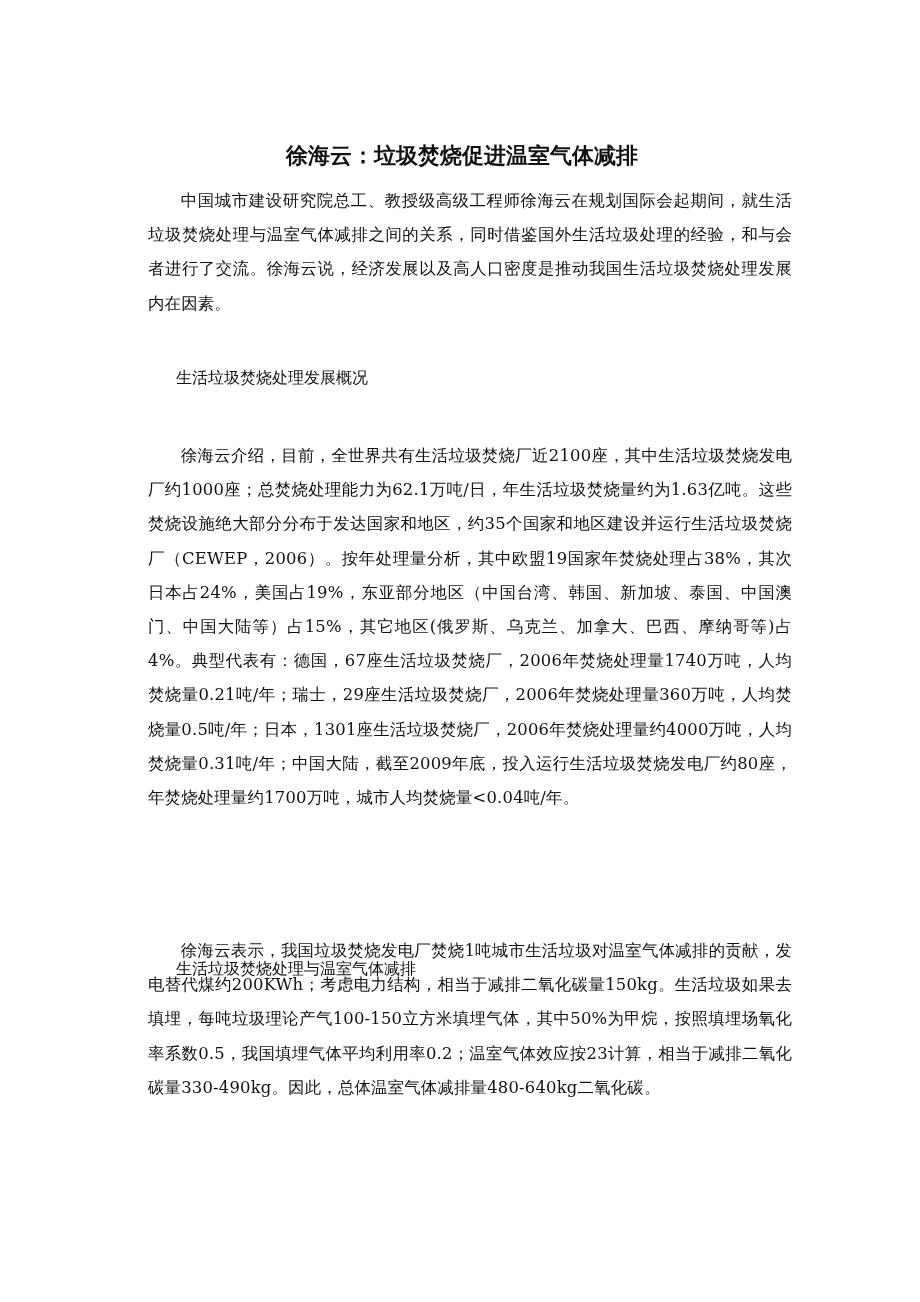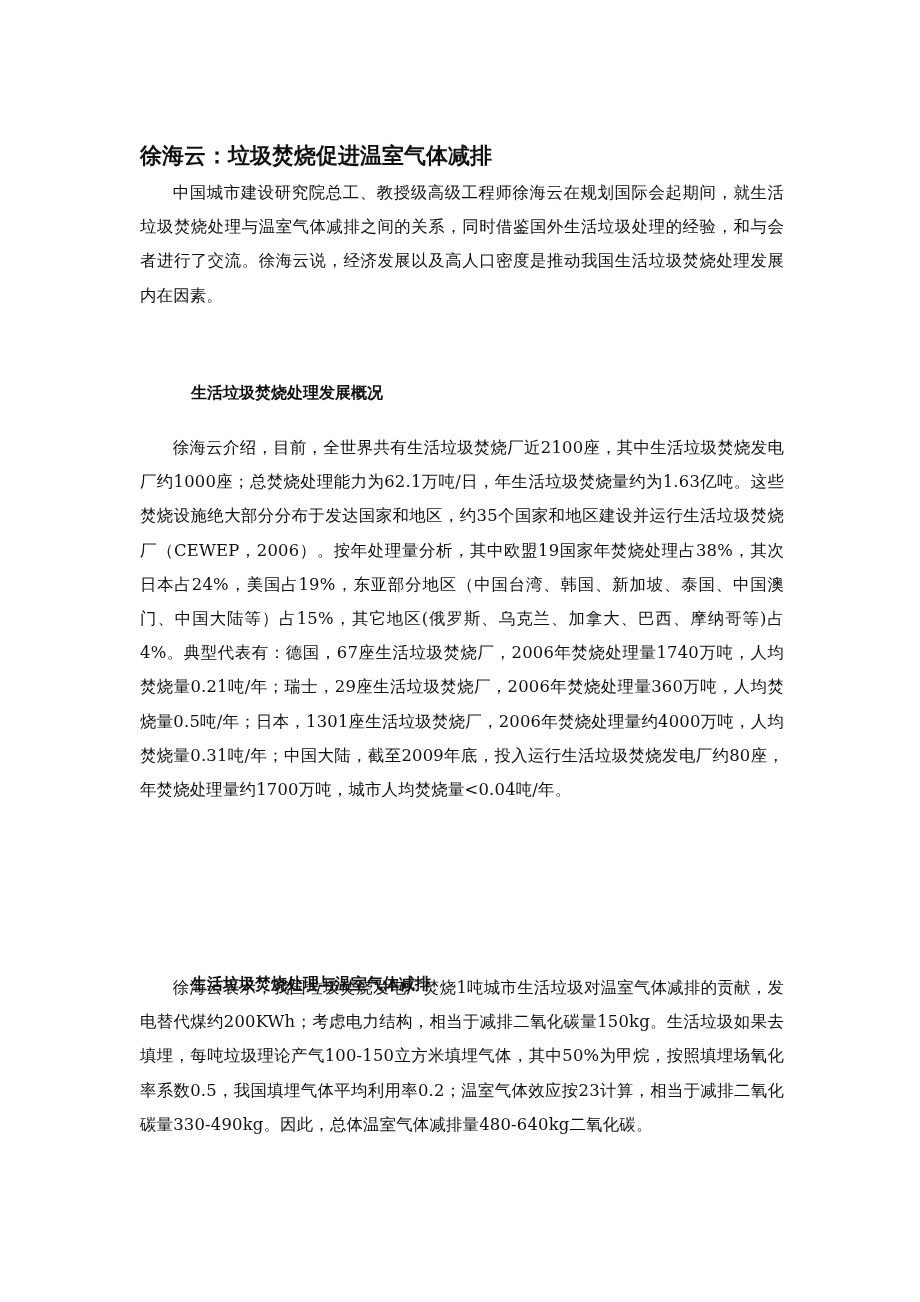--- a/index.html
+++ b/index.html
@@ -1,35 +1,35 @@
 <!DOCTYPE html>
 <html><head>
 <meta charset="utf-8">
 <style>
   html, body { margin: 0; padding: 0; background: #ffffff; }
   body { width: 920px; height: 1302px; position: relative; overflow: hidden;
          font-family: "DejaVu Serif", "Liberation Serif", serif; color: #111; }
   .page { position: absolute; left: 140px; top: 0; width: 644px; }
-  .title { position: absolute; left: 0; top: 140px; width: 644px; 
+  .title { position: absolute; left: 0; top: 140px; width: 644px; text-align: center;
            font-family: "DejaVu Sans", "Liberation Sans", sans-serif; font-weight: bold;
            font-size: 22px; line-height: 32px; margin: 0; }
-  .para { position: absolute; left: 0; width: 644px; margin: 0; font-size: 16.4px;
+  .para { position: absolute; left: 0; width: 644px; margin: 8px; font-size: 16.4px;
           line-height: 34.2px; text-align: justify; text-indent: 2em; letter-spacing: 0.2px; }
-  .heading { position: absolute; left: 36px; margin: 15px;
-             font-family: "DejaVu Sans", "Liberation Sans", sans-serif; font-weight: bold;
+  .heading { position: absolute; left: 36px; margin: 0;
+             font-family: "DejaVu Sans", "Liberation Sans", sans-serif; font-weight: normal;
              font-size: 16px; line-height: 24px; }
 </style>
 </head>
 <body>
 
 <div class="page">
   <h1 class="title">徐海云：垃圾焚烧促进温室气体减排</h1>
 
   <p class="para" style="top:176px;">中国城市建设研究院总工、教授级高级工程师徐海云在规划国际会起期间，就生活垃圾焚烧处理与温室气体减排之间的关系，同时借鉴国外生活垃圾处理的经验，和与会者进行了交流。徐海云说，经济发展以及高人口密度是推动我国生活垃圾焚烧处理发展内在因素。</p>
 
   <h2 class="heading" style="top:366px;">生活垃圾焚烧处理发展概况</h2>
 
   <p class="para" style="top:431px;">徐海云介绍，目前，全世界共有生活垃圾焚烧厂近2100座，其中生活垃圾焚烧发电厂约1000座；总焚烧处理能力为62.1万吨/日，年生活垃圾焚烧量约为1.63亿吨。这些焚烧设施绝大部分分布于发达国家和地区，约35个国家和地区建设并运行生活垃圾焚烧厂（CEWEP，2006）。按年处理量分析，其中欧盟19国家年焚烧处理占38%，其次日本占24%，美国占19%，东亚部分地区（中国台湾、韩国、新加坡、泰国、中国澳门、中国大陆等）占15%，其它地区(俄罗斯、乌克兰、加拿大、巴西、摩纳哥等)占4%。典型代表有：德国，67座生活垃圾焚烧厂，2006年焚烧处理量1740万吨，人均焚烧量0.21吨/年；瑞士，29座生活垃圾焚烧厂，2006年焚烧处理量360万吨，人均焚烧量0.5吨/年；日本，1301座生活垃圾焚烧厂，2006年焚烧处理量约4000万吨，人均焚烧量0.31吨/年；中国大陆，截至2009年底，投入运行生活垃圾焚烧发电厂约80座，年焚烧处理量约1700万吨，城市人均焚烧量&lt;0.04吨/年。</p>
 
   <h2 class="heading" style="top:957px;">生活垃圾焚烧处理与温室气体减排</h2>
 
-  <p class="para" style="top:971px;">徐海云表示，我国垃圾焚烧发电厂焚烧1吨城市生活垃圾对温室气体减排的贡献，发电替代煤约200KWh；考虑电力结构，相当于减排二氧化碳量150kg。生活垃圾如果去填埋，每吨垃圾理论产气100-150立方米填埋气体，其中50%为甲烷，按照填埋场氧化率系数0.5，我国填埋气体平均利用率0.2；温室气体效应按23计算，相当于减排二氧化碳量330-490kg。因此，总体温室气体减排量480-640kg二氧化碳。</p>
+  <p class="para" style="top:926px;">徐海云表示，我国垃圾焚烧发电厂焚烧1吨城市生活垃圾对温室气体减排的贡献，发电替代煤约200KWh；考虑电力结构，相当于减排二氧化碳量150kg。生活垃圾如果去填埋，每吨垃圾理论产气100-150立方米填埋气体，其中50%为甲烷，按照填埋场氧化率系数0.5，我国填埋气体平均利用率0.2；温室气体效应按23计算，相当于减排二氧化碳量330-490kg。因此，总体温室气体减排量480-640kg二氧化碳。</p>
 </div>
 
 </body></html>

